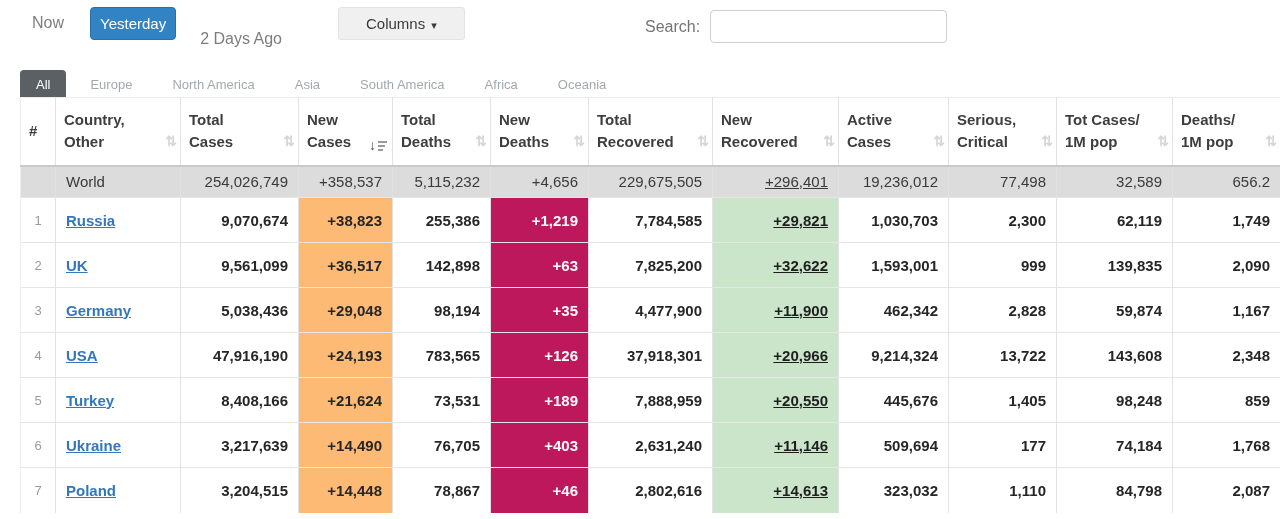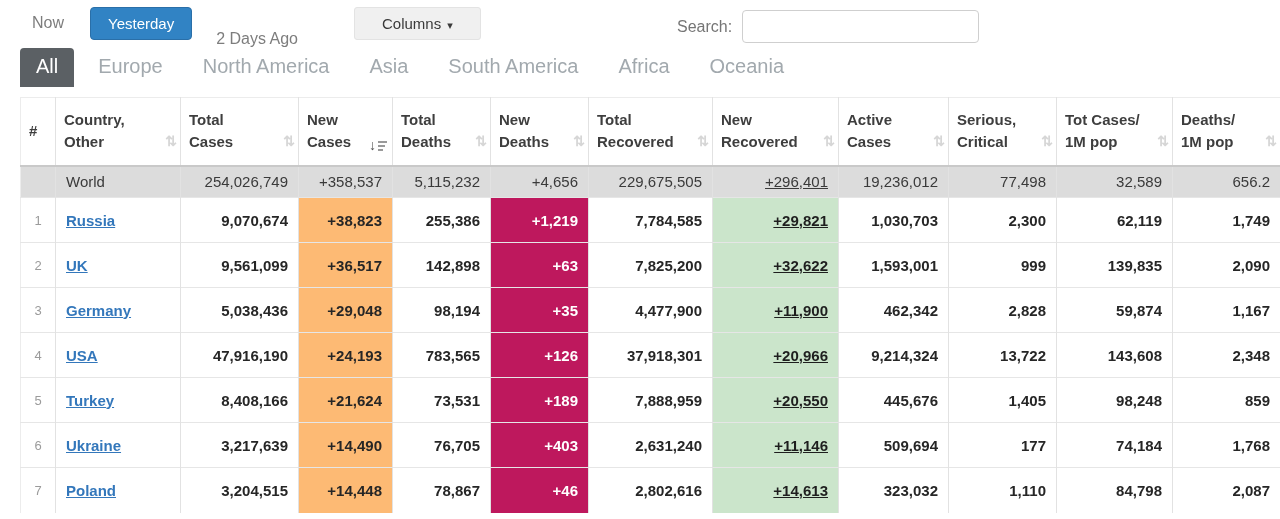--- a/index.html
+++ b/index.html
@@ -5,33 +5,33 @@
   * { box-sizing: border-box; margin: 0; padding: 0; }
   html,body { width:1280px; height:519px; overflow:hidden; background:#fff;
     font-family:"Liberation Sans", sans-serif; position:relative; }
 
   
   .topbar { position:absolute; top:4px; left:0; right:0; height:38px;
     display:flex; align-items:center; }
   .link-btn { color:#7d7d7d; font-size:16px; cursor:pointer; }
   .now { margin-left:32px; }
   .btn-primary { margin-left:26px; background:#3183c4; border:1px solid #2a6fa8;
-    color:#fff; font-size:15px; padding:7px 17px; border-radius:4px; cursor:pointer; }
+    color:#fff; font-size:15px; padding:7px 9px; border-radius:4px; cursor:pointer; }
   .two-days { margin-left:24px;margin-top:32px; }
   .btn-columns { margin-left:56px; background:#f0f0f0; border:1px solid #e3e3e3;
     color:#3a3a3a; font-size:15px; padding:7px 27px; border-radius:3px; cursor:pointer; }
   .caret { display:inline-block; margin-left:6px; font-size:11px; color:#3a3a3a; }
   .search-wrap { position:absolute; left:645px; top:6px; display:flex; align-items:center; }
-  .search-label { color:#757575; font-size:16px; margin-right:10px;margin-left:32px; }
+  .search-label { color:#757575; font-size:16px; margin-right:10px; }
   .search-input { width:237px; height:33px; border:1px solid #cfcfcf; border-radius:4px;
     padding:0 8px; font-size:15px; outline:none; }
 
   
-  .tabs { position:absolute; top:48px; left:20px; right:0; display:flex; align-items:flex-end;
-    font-size:20px; }
+  .tabs { position:absolute; top:70px; left:20px; right:0; display:flex; align-items:flex-end;
+    font-size:13px; }
   .tab { color:#a2a9ae; padding:7px 0 9px 0; margin-right:40px; cursor:pointer; white-space:nowrap; }
   .tab.active { background:#5b6064; color:#fff; padding:7px 16px 9px 16px; margin-right:24px;
     border-radius:4px 4px 0 0; }
 
   
   .table-wrap { position:absolute; top:97px; left:20px; right:0; bottom:0; overflow:hidden; }
   table { border-collapse:collapse; table-layout:fixed; width:1260px;
     border-top:1px solid #ececec; border-left:1px solid #ececec; }
   th, td { border-right:1px solid #e2e2e2; }
   thead tr { height:68px; }

